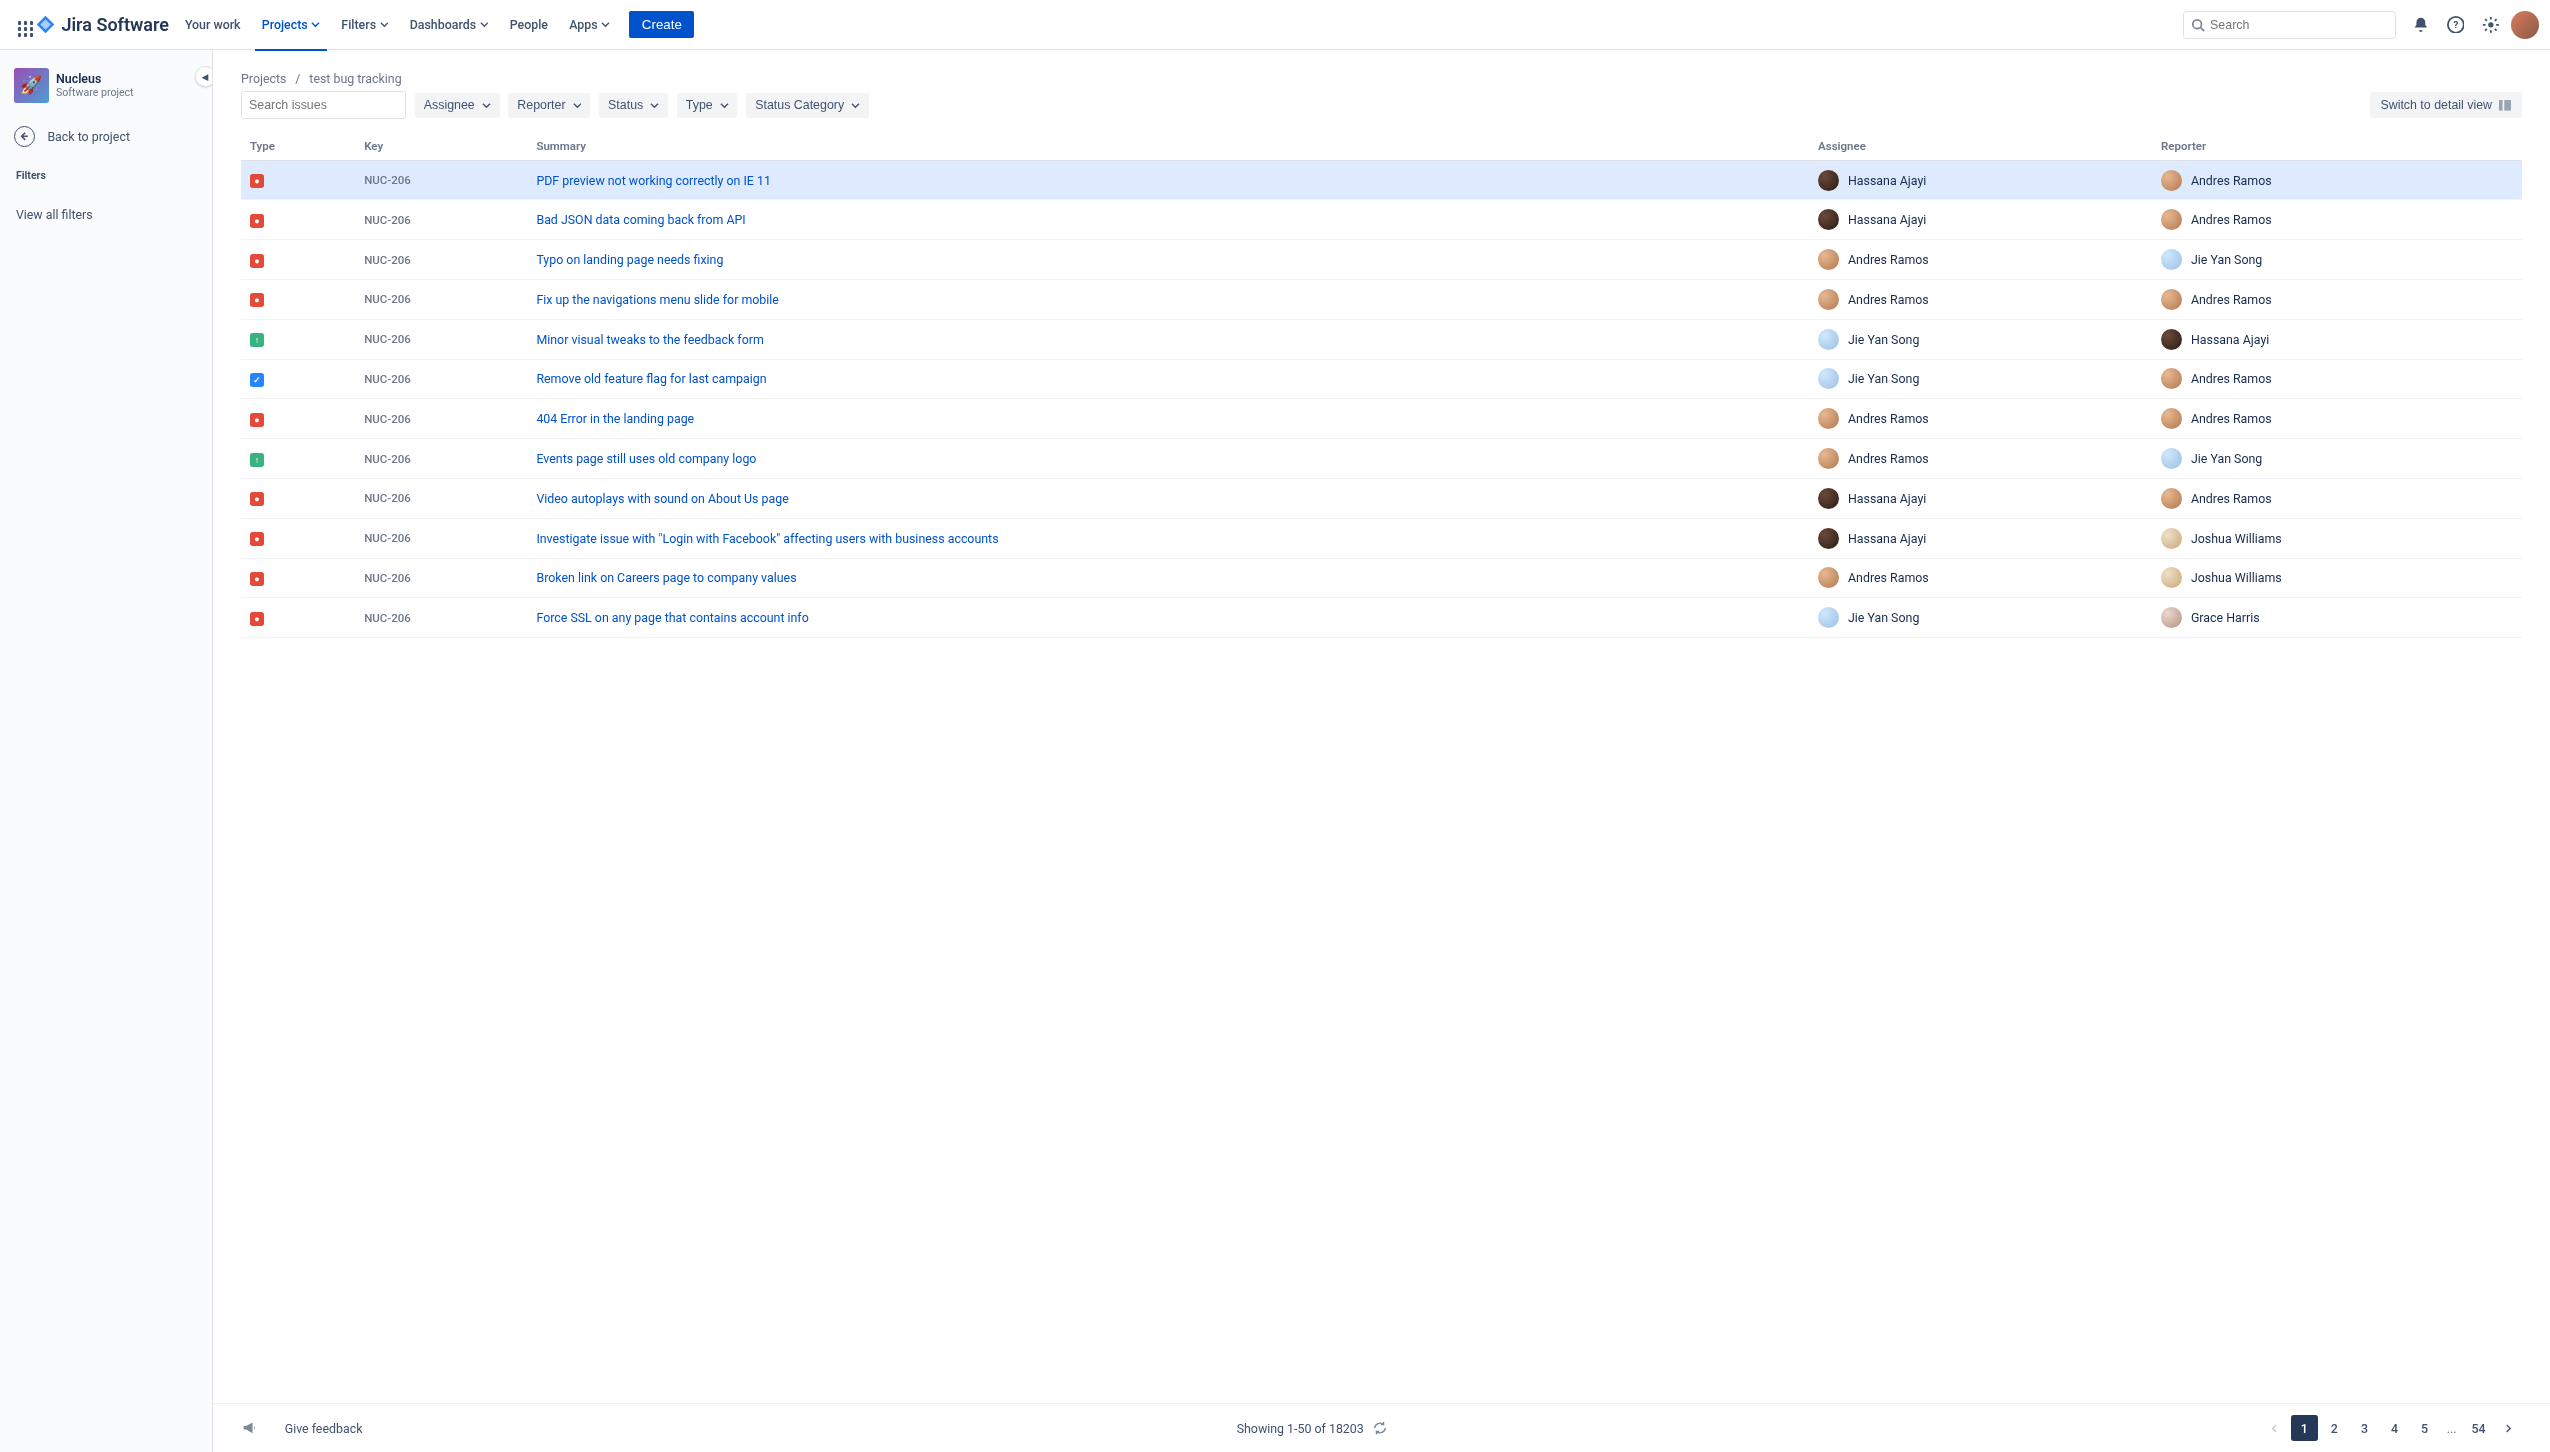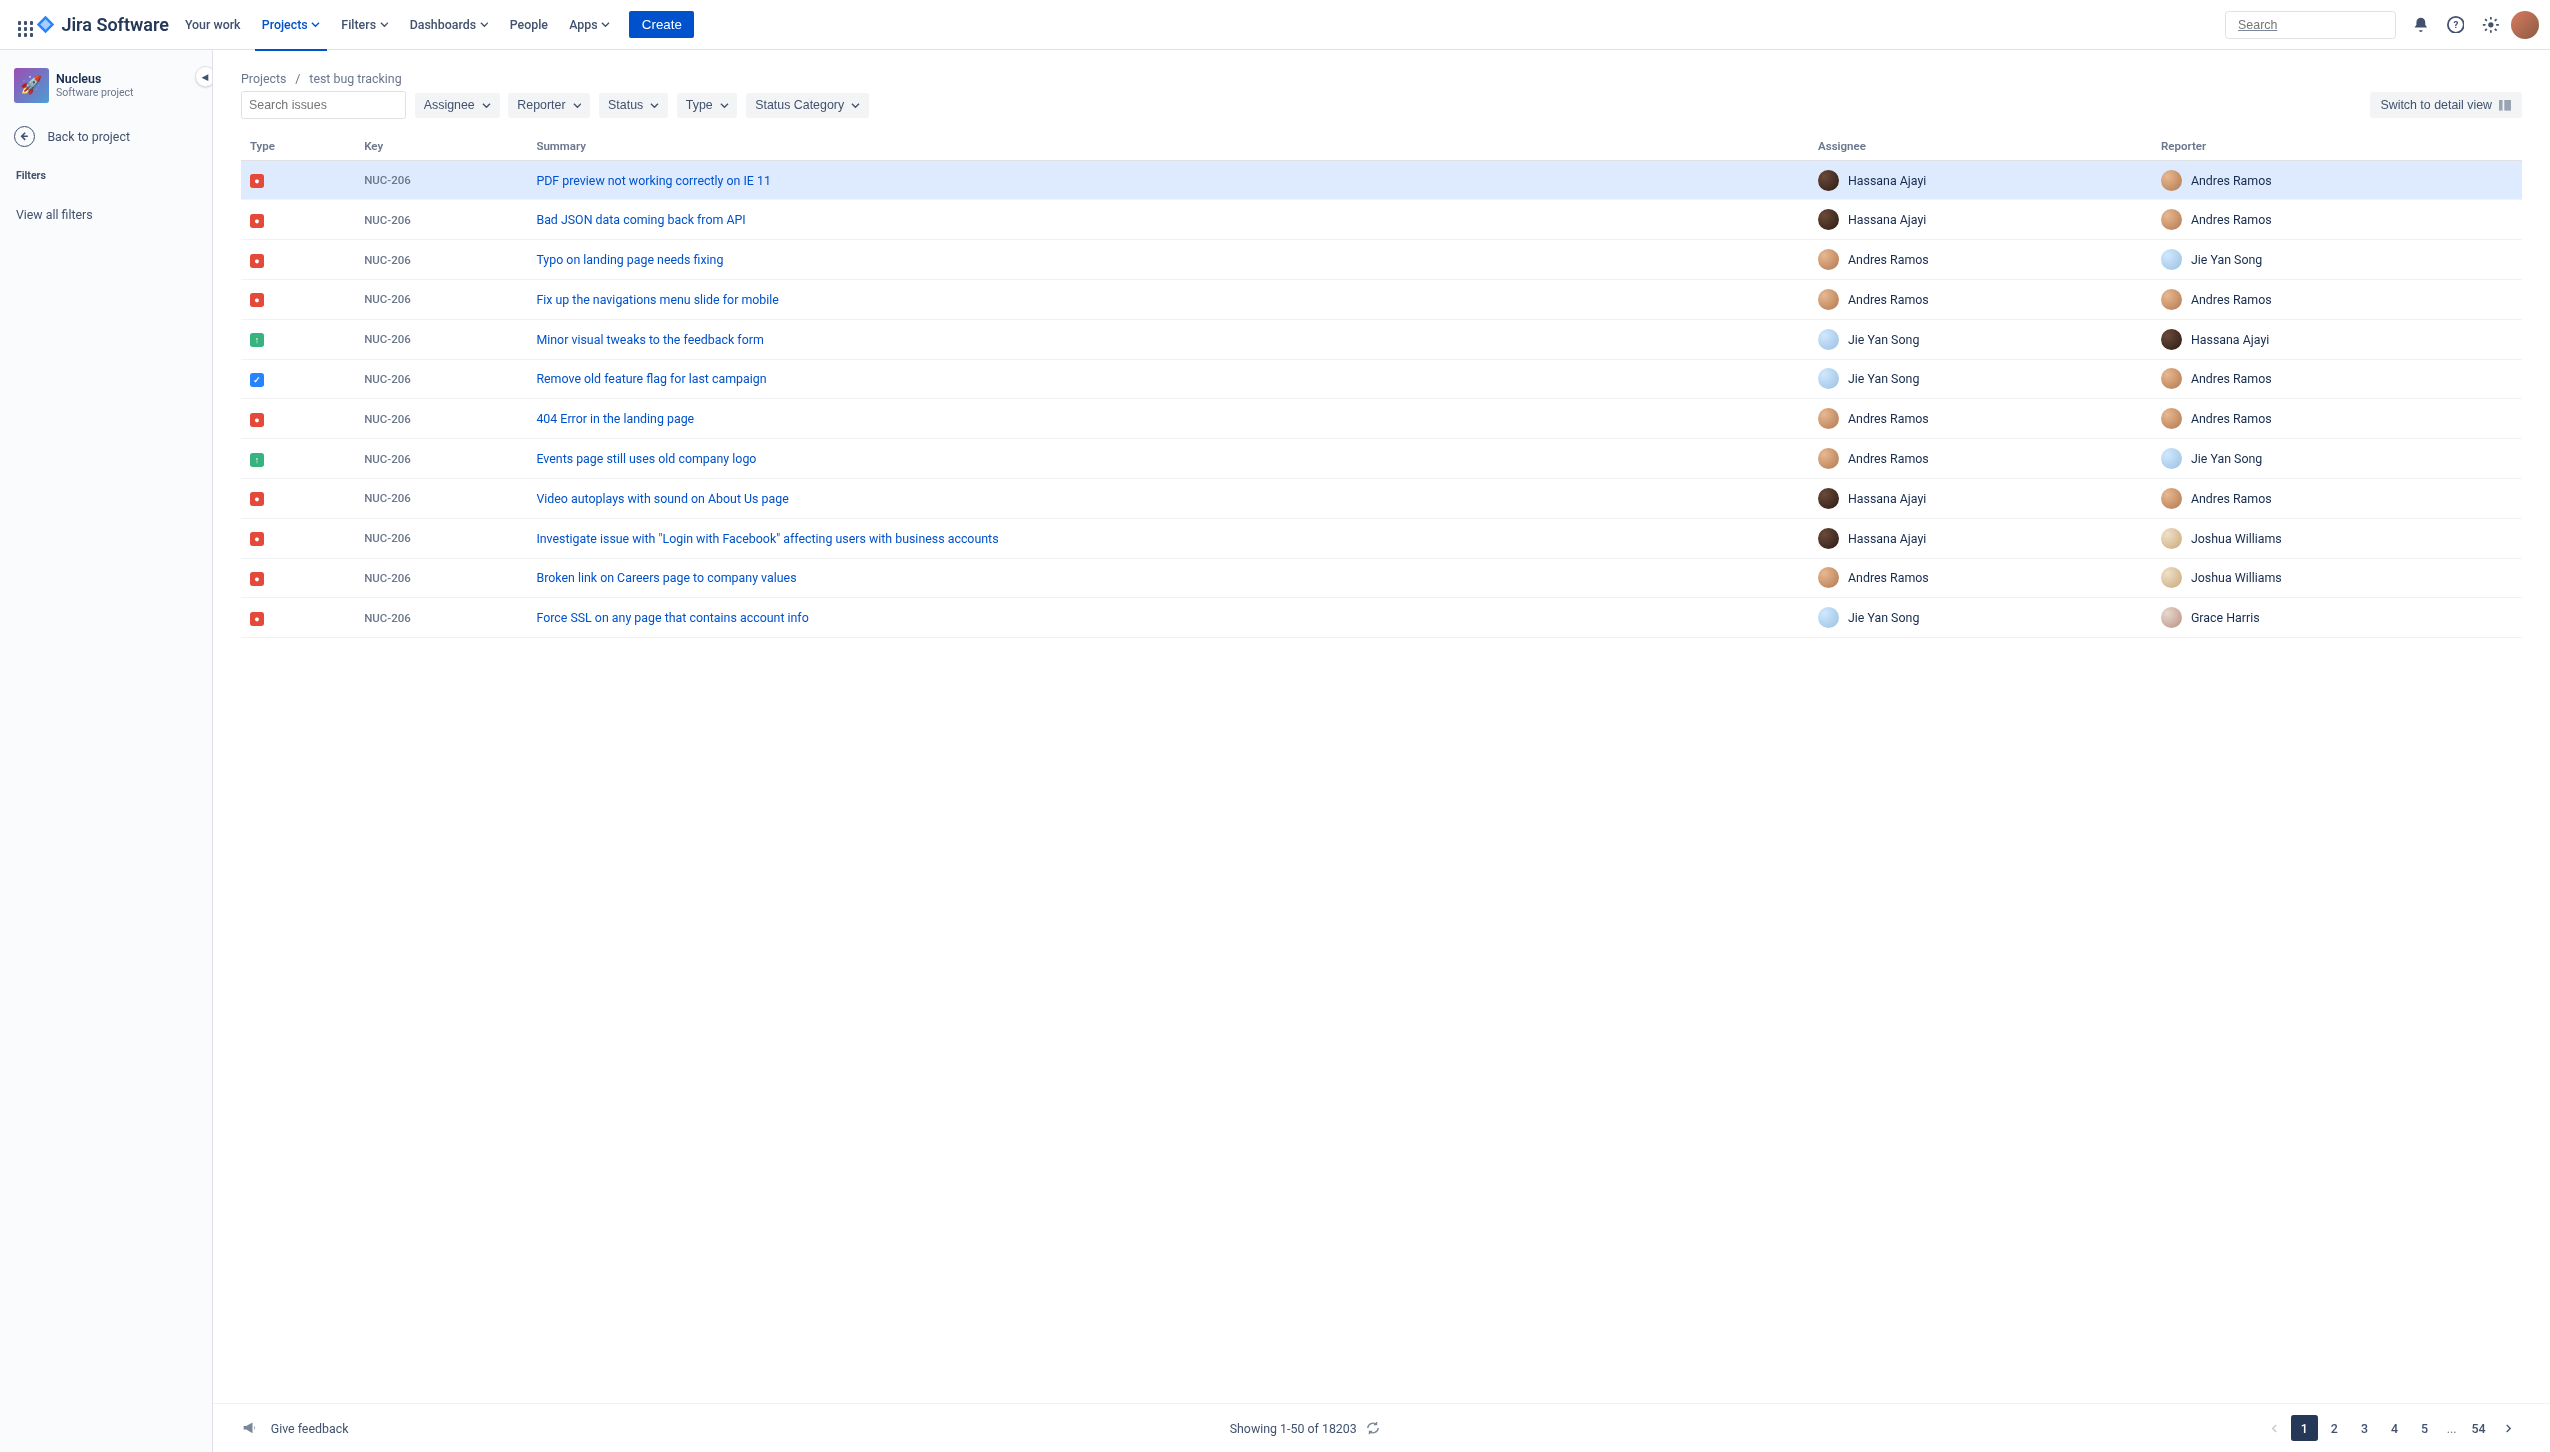--- a/index.html
+++ b/index.html
@@ -9,21 +9,21 @@
 .app-switcher span { background: #42526E; border-radius: 0.9px; }
 .logo { display: flex; align-items: center; margin: 0 7px 0 3.5px; color: #253858; font-weight: 600; font-size: 18px; cursor: pointer; }
 .logo svg { margin-right: 5.3px; }
 .nav-items { display: flex; align-items: center; gap: 3.5px; }
 .nav-item { display: flex; align-items: center; padding: 5.3px 8.9px; color: #42526E; font-weight: 500; cursor: pointer; border-radius: 2.7px; }
 .nav-item.active { color: #0052CC; position: relative; }
 .nav-item.active::after { content: ""; position: absolute; left: 1.8px; right: 1.8px; bottom: -14px; height: 2.7px; background: #0052CC; }
 .chev { margin-left: 3.5px; }
 .create-btn { background: #0052CC; color: #fff; font-weight: 500; padding: 6.2px 12.4px; border-radius: 2px; border: none; cursor: pointer; margin-left: 7px; }
 .spacer { flex: 1; }
-.search-box { display: flex; align-items: center; width: 171px; height: 28px; border: 1.8px solid #dfe1e6; border-radius: 3.5px; padding: 0 7px; color: #7a869a; text-decoration: underline; }
+.search-box { display: flex; align-items: center; width: 213px; height: 28px; border: 1.8px solid #dfe1e6; border-radius: 3.5px; padding: 0 7px; color: #7a869a; }
 .search-box input { border: none; outline: none; flex: 1; margin-left: 5.3px; font-size: 12.4px; background: transparent; }
 .top-icons { display: flex; align-items: center; gap: 7px; margin-left: 10.6px; }
 .icon-btn { width: 28px; height: 28px; border-radius: 50%; display: flex; align-items: center; justify-content: center; cursor: pointer; color: #42526E; }
 .avatar-img { width: 28px; height: 28px; border-radius: 50%; background: linear-gradient(135deg,#d97b5f,#8a5a44); cursor: pointer; }
 .layout { display: flex; height: calc(100vh - 50px); overflow: hidden; }
 .sidebar { width: 213px; background: #fafbfc; border-right: 0.9px solid #dfe1e6; padding: 17.7px 7px; overflow-y: auto; position: relative; }
 .project-header { display: flex; align-items: center; padding: 0 7px 14px; }
 .project-icon { width: 35px; height: 35px; border-radius: 2.7px; background: linear-gradient(135deg,#9b4db3,#4b9fd5); display: flex; align-items: center; justify-content: center; font-size: 17.7px; }
 .project-info { margin-left: 7px; }
 .project-name { font-weight: 600; font-size: 12.4px; }
@@ -60,21 +60,21 @@
 .key-cell { color: #6b778c; font-size: 11.5px; font-weight: 500; }
 .summary-link { color: #0052CC; cursor: pointer; }
 .person { display: flex; align-items: center; gap: 8.9px; }
 .pavatar { width: 21px; height: 21px; border-radius: 50%; }
 .av-hassana { background: radial-gradient(circle at 30% 30%, #6a4a3a, #2b1a12); }
 .av-andres { background: radial-gradient(circle at 30% 30%, #e8b890, #b07850); }
 .av-jie { background: radial-gradient(circle at 30% 30%, #cfe8ff, #9bbfe0); }
 .av-joshua { background: radial-gradient(circle at 30% 30%, #efe0c8, #c8a878); }
 .av-grace { background: radial-gradient(circle at 30% 30%, #e8d8d0, #b89080); }
 .footer { display: flex; align-items: center; padding: 10.6px 28px; border-top: 0.9px solid #f1f2f4; background: #fff; }
-.feedback { display: flex; align-items: center; gap: 12px; color: #42526E; cursor: pointer; }
+.feedback { display: flex; align-items: center; gap: 26px; color: #42526E; cursor: pointer; }
 .megaphone-icon { color: #7a869a; }
 .showing { color: #42526E; display: flex; align-items: center; gap: 8.9px; }
 .refresh-icon { color: #7a869a; cursor: pointer; }
 .pagination { margin-left: auto; display: flex; align-items: center; gap: 3.5px; }
 .page-btn { width: 26.6px; height: 26.6px; display: flex; align-items: center; justify-content: center; border-radius: 2.7px; cursor: pointer; color: #42526E; font-weight: 500; }
 .page-btn.active { background: #253858; color: #fff; }
 .page-btn.disabled { color: #c1c7d0; cursor: default; }
 .ellipsis { padding: 0 5.3px; color: #6b778c; }
 </style>
 </head>

